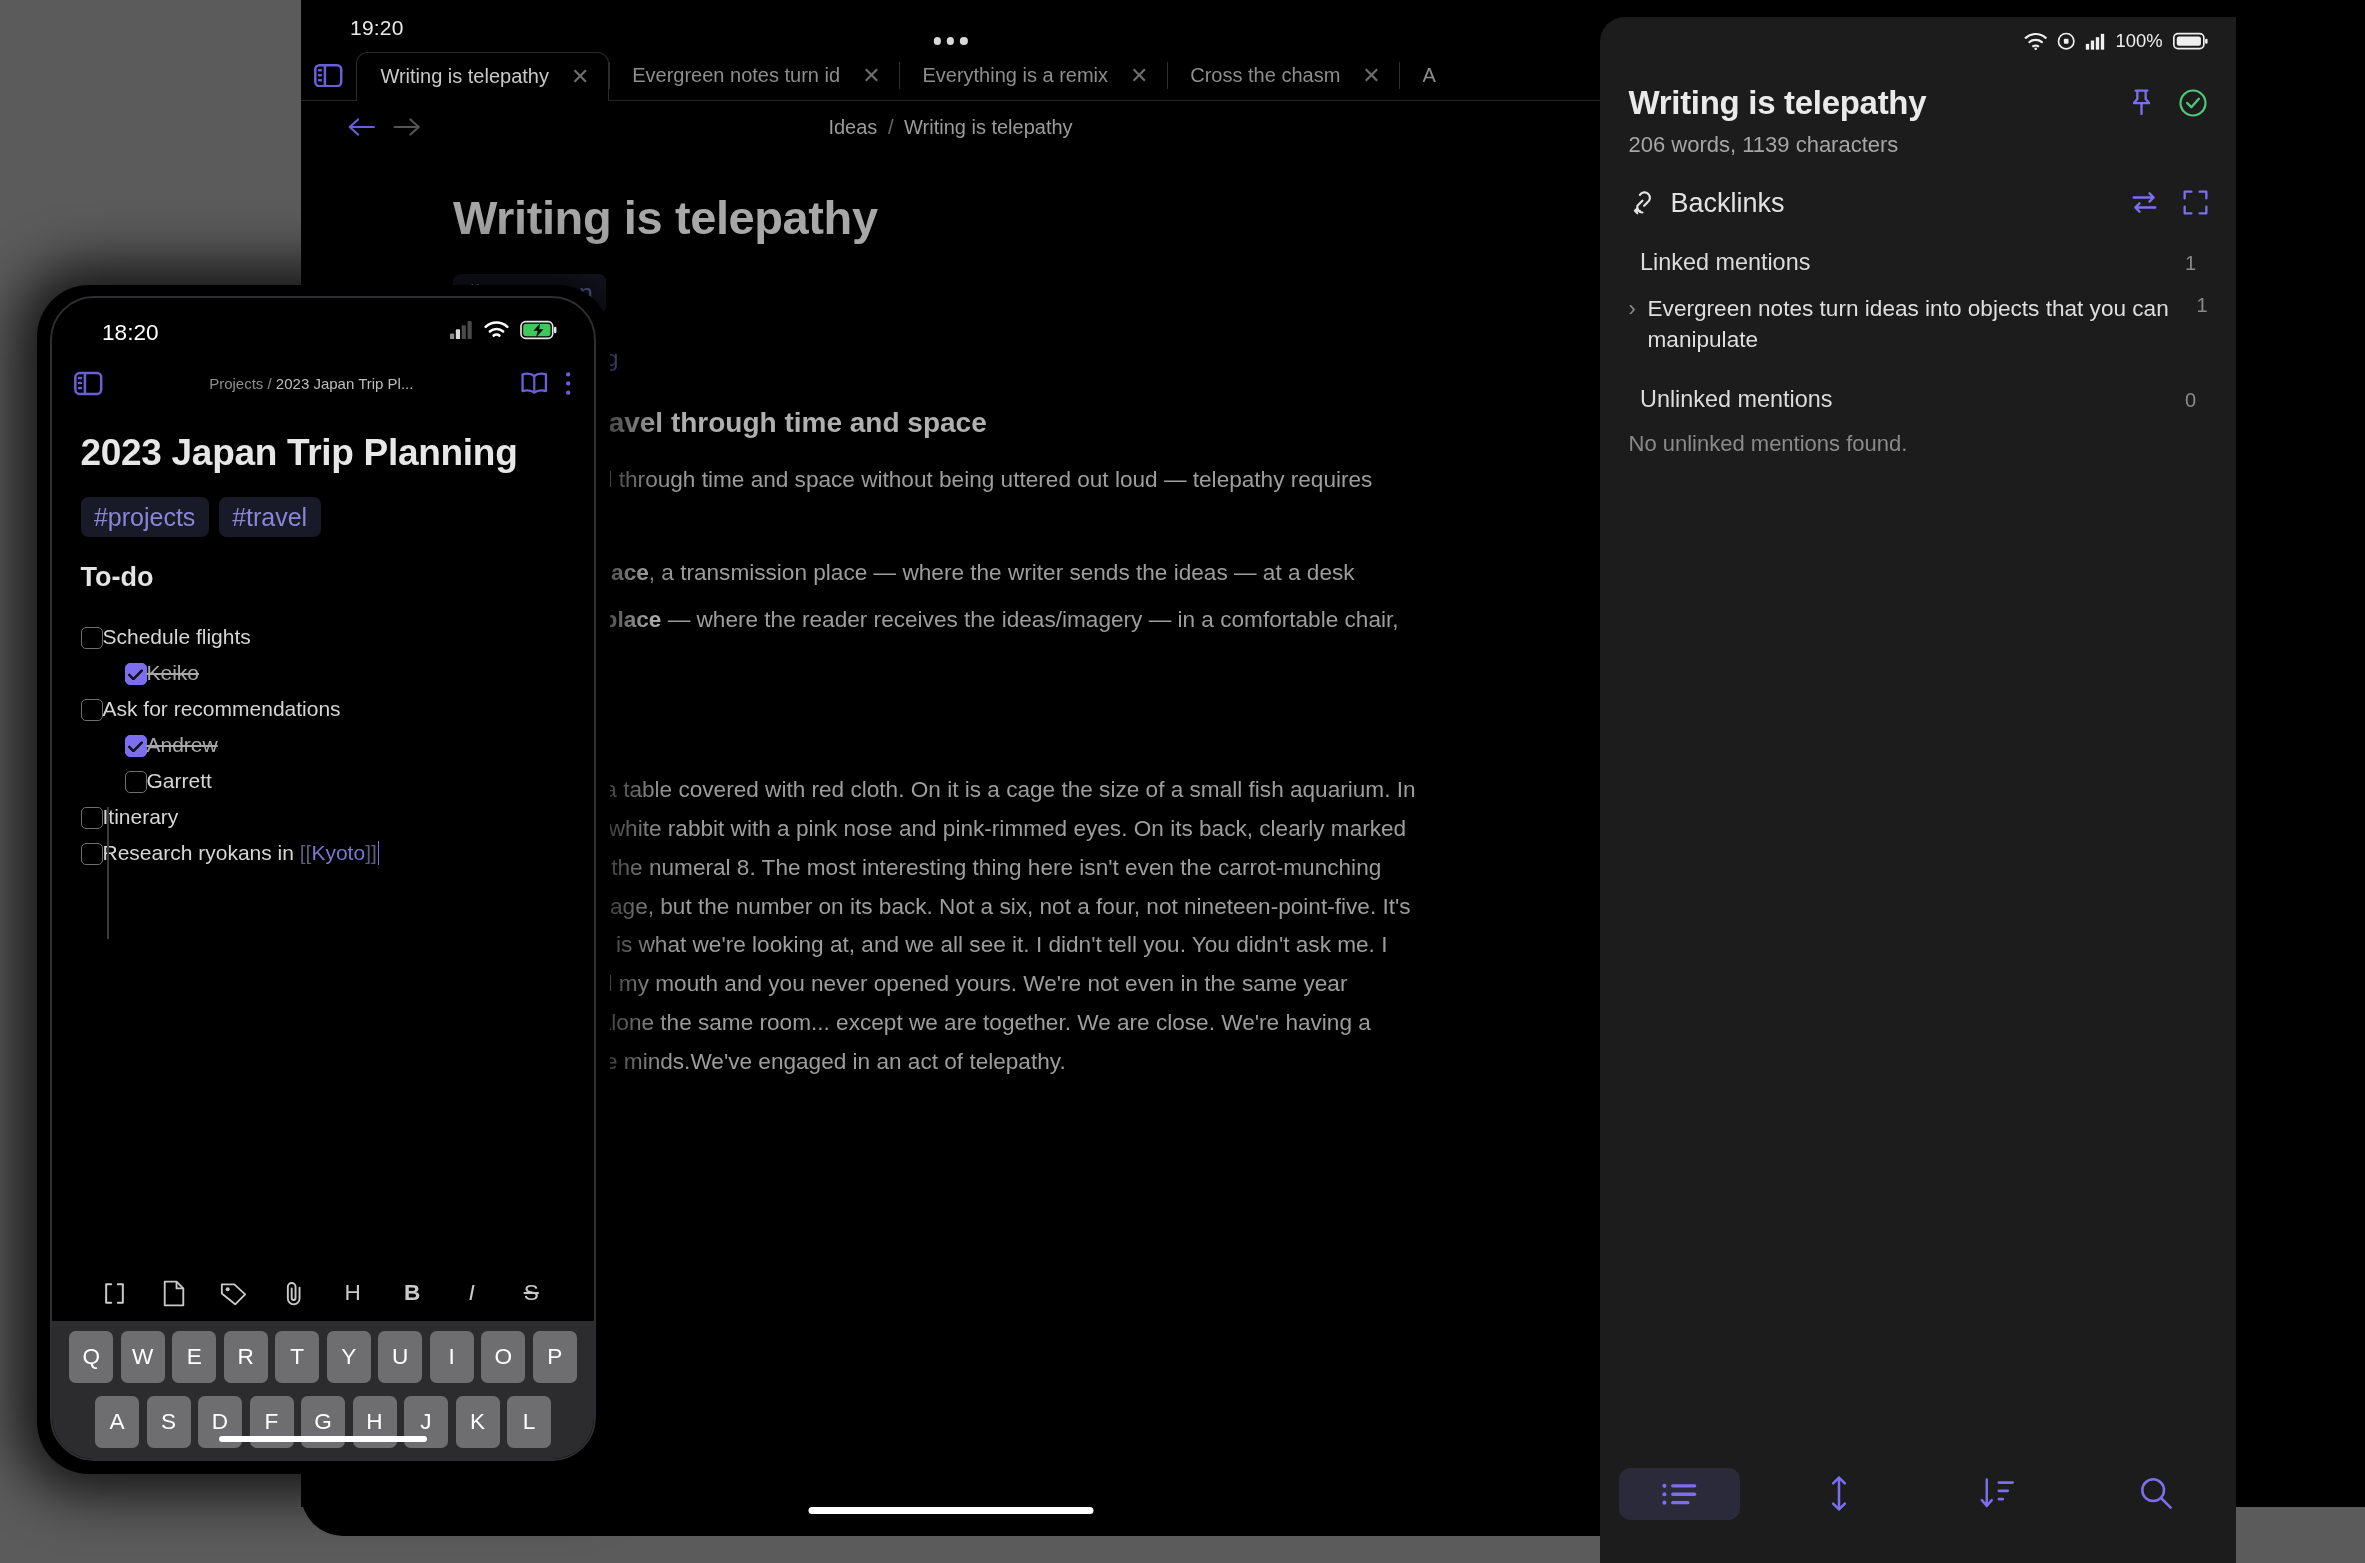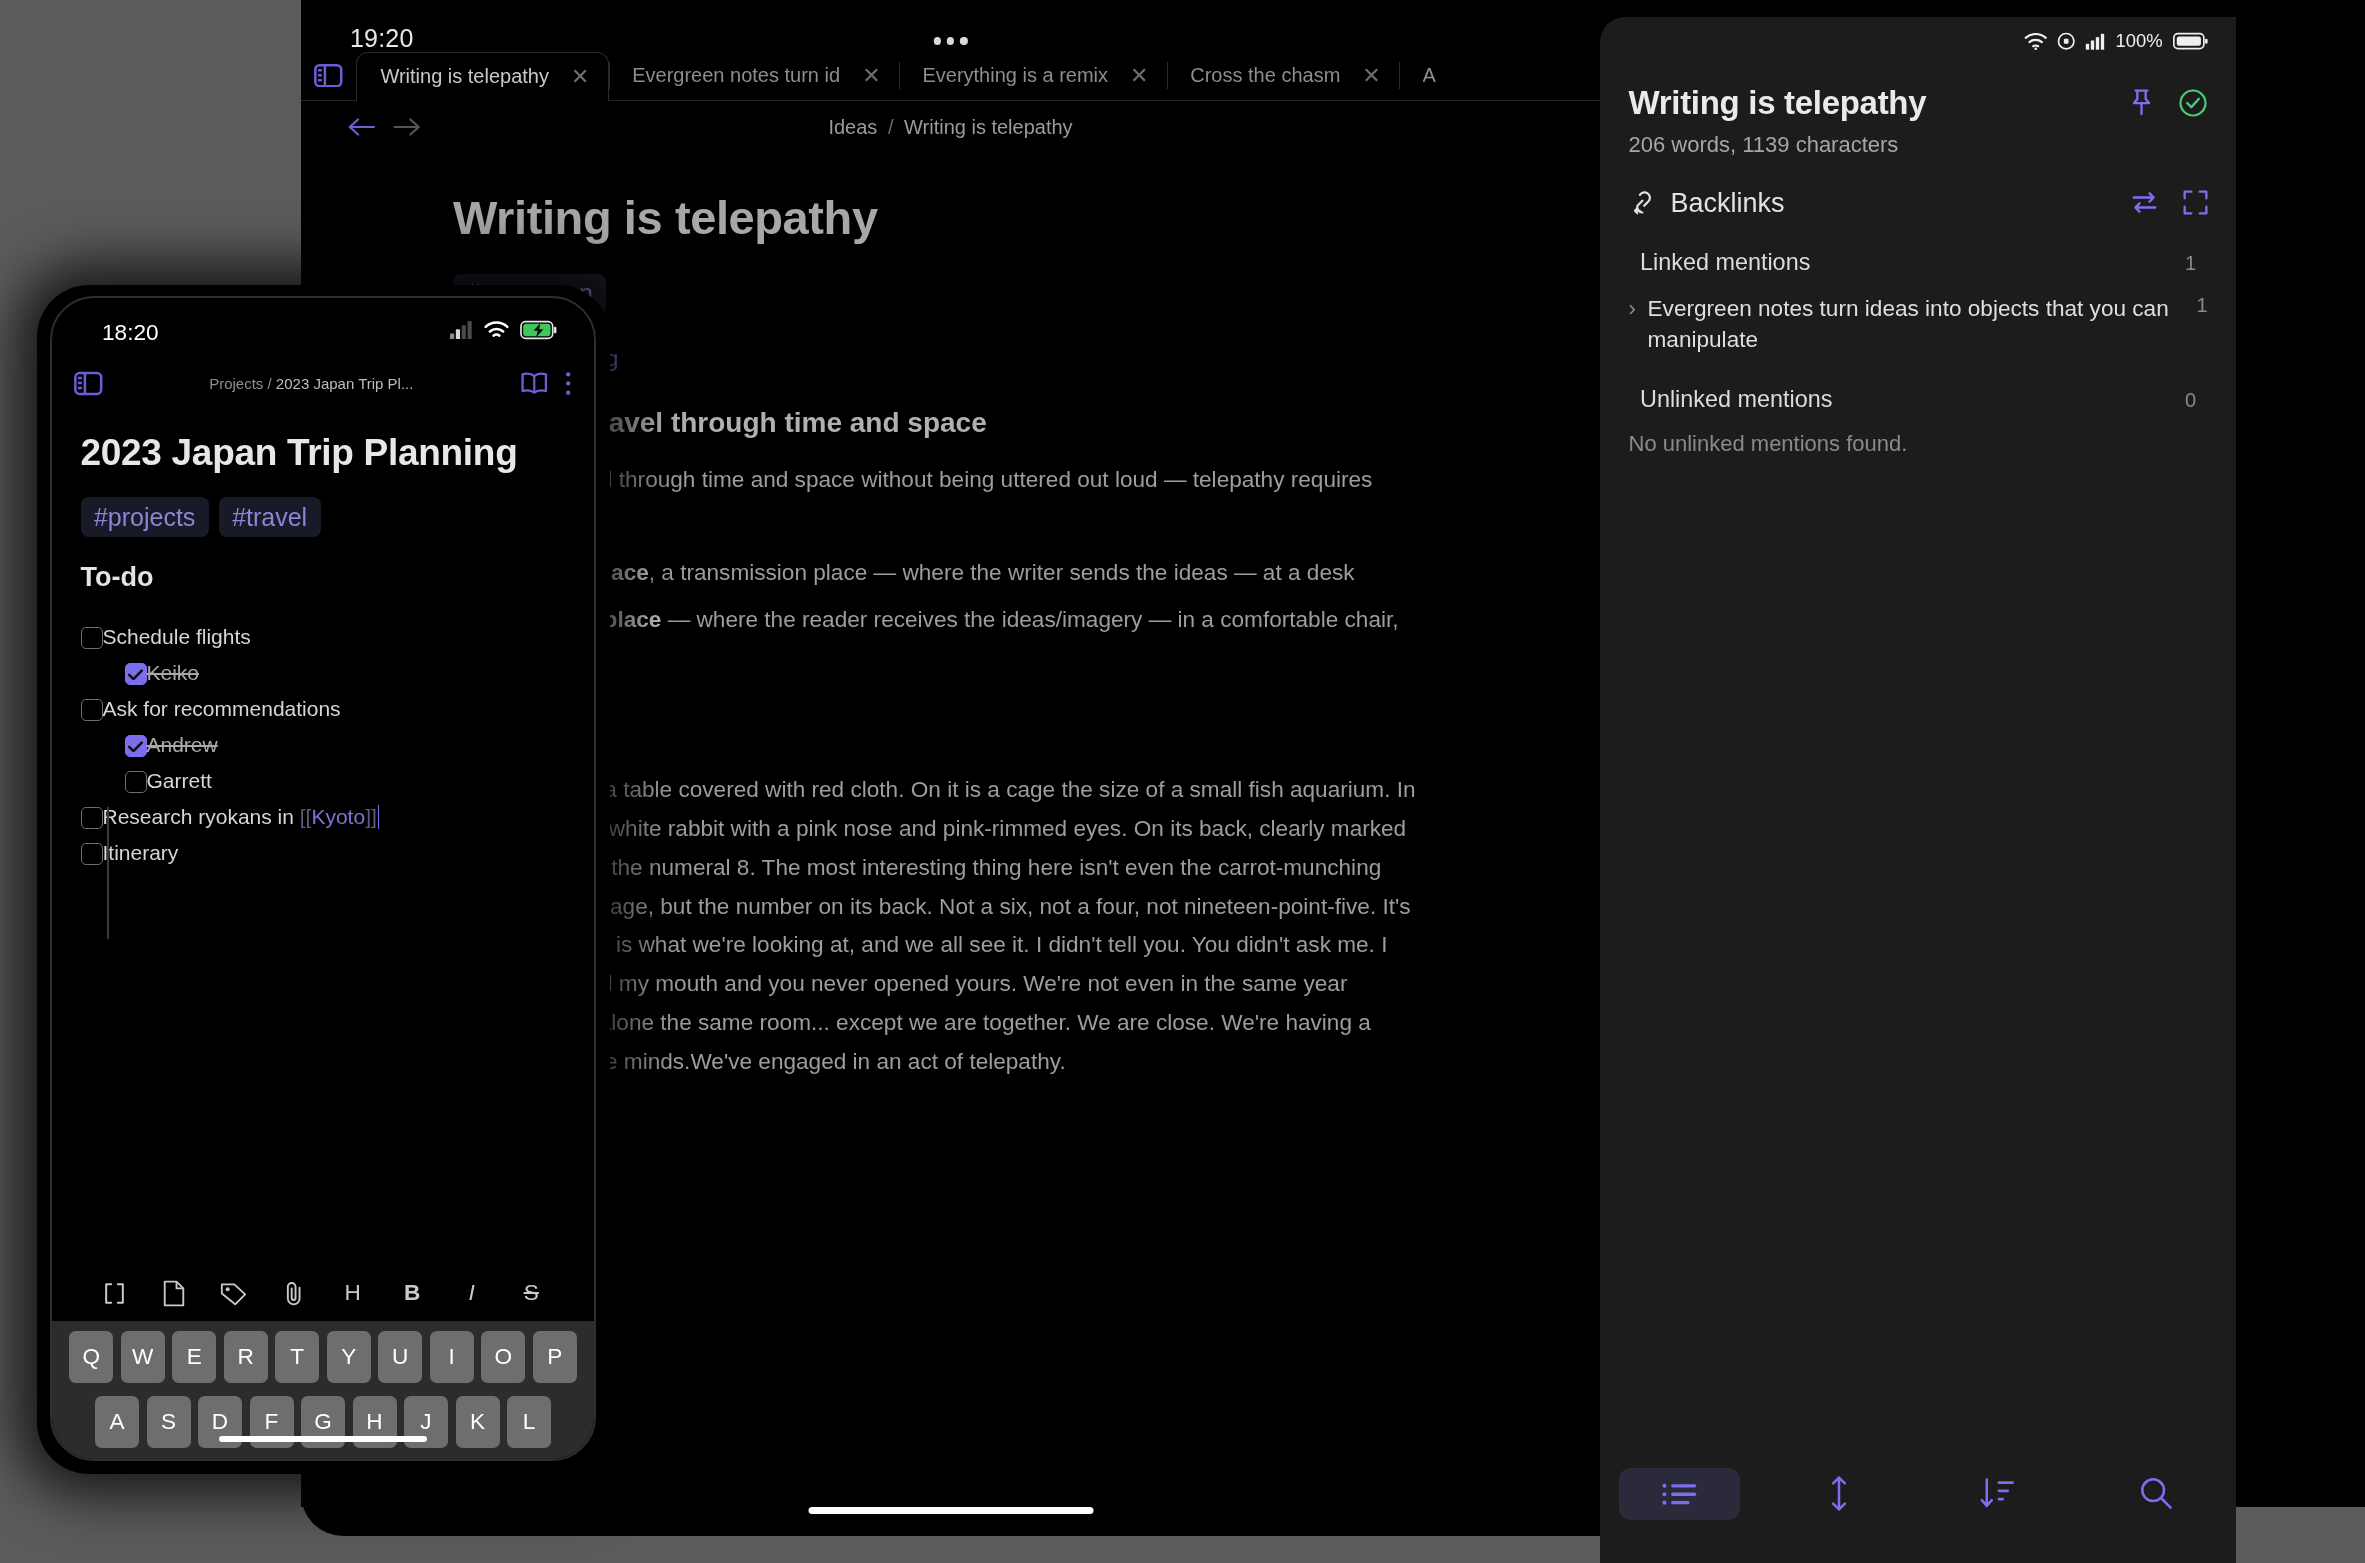--- a/index.html
+++ b/index.html
@@ -32,22 +32,22 @@
     background: #000;
     border-bottom-left-radius: 42px;
     border-bottom-right-radius: 0px;
     overflow: hidden;
   }
   .ipad-statusbar {
     position: relative; height: 52px;
     display: flex; align-items: center;
   }
   .ipad-clock {
-    position: absolute; left: 49px; top: 24px;
-    font-size: 25px; color: #e8e8e8; letter-spacing: 0.2px;
+    position: absolute; left: 49px; top: 16px;
+    font-size: 21px; color: #e8e8e8; letter-spacing: 0.2px;
   }
   .ipad-dots {
     position: absolute; left: 50%; top: 37px; transform: translateX(-50%);
     display: flex; gap: 5.9px;
   }
   .ipad-dots i { width: 7.5px; height: 7.5px; border-radius: 50%; background: #d9d9d9; display: block; }
 
   
   .tabstrip {
     position: relative; height: 49px;
@@ -576,26 +576,26 @@
           <span class="todo-label done">Andrew</span>
         </div>
 
         <div class="todo-item sub">
           <span class="cbox"></span>
           <span class="todo-label">Garrett</span>
         </div>
 
         <div class="todo-item">
           <span class="cbox"></span>
-          <span class="todo-label"><span>Research ryokans in </span><span class="brk">[[</span><span class="link">Kyoto</span><span class="brk">]]</span><span class="caret"></span></span>
+          <span class="todo-label">Itinerary</span>
         </div>
 
         <div class="todo-item">
           <span class="cbox"></span>
-          <span class="todo-label">Itinerary</span>
+          <span class="todo-label"><span>Research ryokans in </span><span class="brk">[[</span><span class="link">Kyoto</span><span class="brk">]]</span><span class="caret"></span></span>
         </div>
       </div>
     </div>
 
     <div class="kb-toolbar">
       <span class="kbt">
         <svg width="25" height="25" viewBox="0 0 30 30">
           <path d="M11 4 H5 V26 H11 M19 4 H25 V26 H19" fill="none" stroke="#c9c9c9" stroke-width="2.4" stroke-linecap="round" stroke-linejoin="round"></path>
         </svg>
       </span>

